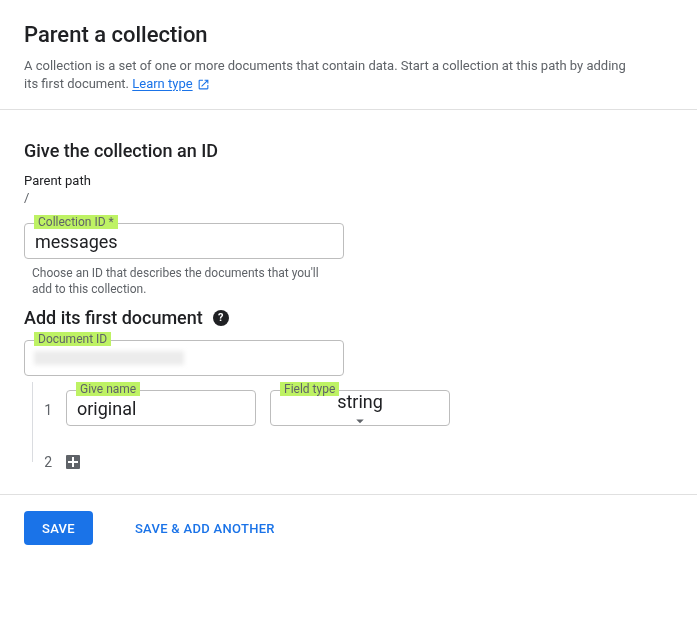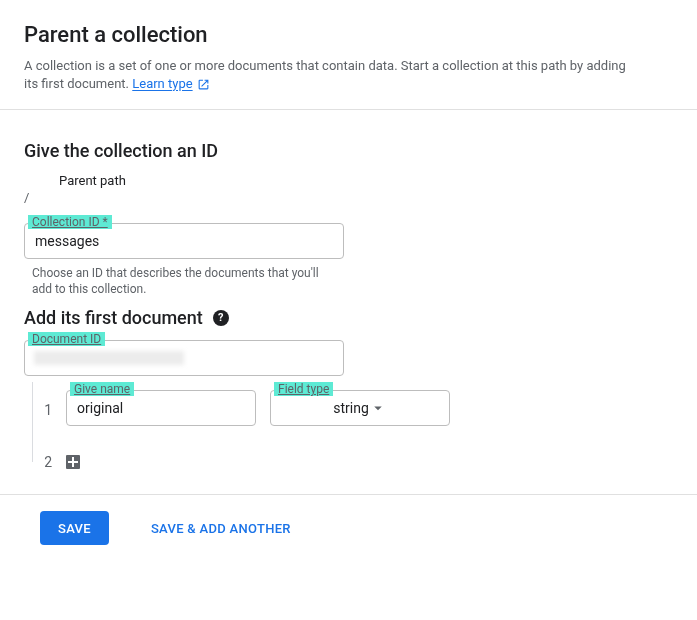--- a/index.html
+++ b/index.html
@@ -61,55 +61,54 @@
     color: #fff;
     display: inline-flex;
     align-items: center; justify-content: center;
     font-size: 11px; font-weight: 700;
     cursor: pointer;
   }
   .small-label {
     font-size: 13px;
     color: #202124;
     margin-bottom: 2px;
-    margin-left: 35px;
   }
   .parent-path-val {
     font-size: 13px;
     color: #5f6368;
     margin-bottom: 18px;
   }
   .outlined-field {
     position: relative;
     margin-bottom: 4px;
   }
   .outlined-field .notch-label {
     position: absolute;
-    top: -8px; left: 4px;
-    background: #5eead4;
+    top: -8px; left: 10px;
+    background: #bef264;
     padding: 0 4px;
     font-size: 12px;
     color: #5f6368;
-    text-decoration: underline;
   }
   .outlined-field input, .outlined-field .select {
     width: 100%;
     height: 36px;
     border: 1px solid #bdbdbd;
     border-radius: 4px;
-    font-size: 14px;
+    font-size: 18px;
     padding: 0 10px;
     font-family: inherit;
     color: #202124;
     outline: none;
     background: #fff;
   }
   .outlined-field .select {
-    display: flex; align-items: center; justify-content: center;
-    cursor: pointer;
+    display: flex; align-items: center; justify-content: flex-start;
+    cursor: pointer;
+    flex-direction: column;
   }
   .outlined-field .select svg { width: 18px; height: 18px; flex: none; }
   .helper-text {
     font-size: 12px;
     color: #5f6368;
     margin: 6px 0 0 8px;
     max-width: 300px;
     line-height: 16px;
   }
   .w-320 { width: 320px; }
@@ -159,21 +158,21 @@
     font-size: 13px; font-weight: 700;
     line-height: 1;
     cursor: pointer;
     border-radius: 1px;
   }
   .col-name { width: 190px; }
   .col-type { width: 180px; }
   .col-value { width: 195px; }
   .footer {
     border-top: 1px solid #e0e0e0;
-    padding: 16px 40px;
+    padding: 16px 24px;
     display: flex;
     align-items: center;
     gap: 24px;
   }
   .btn {
     font-family: inherit;
     font-size: 13px;
     font-weight: 500;
     letter-spacing: 0.3px;
     border: none;

